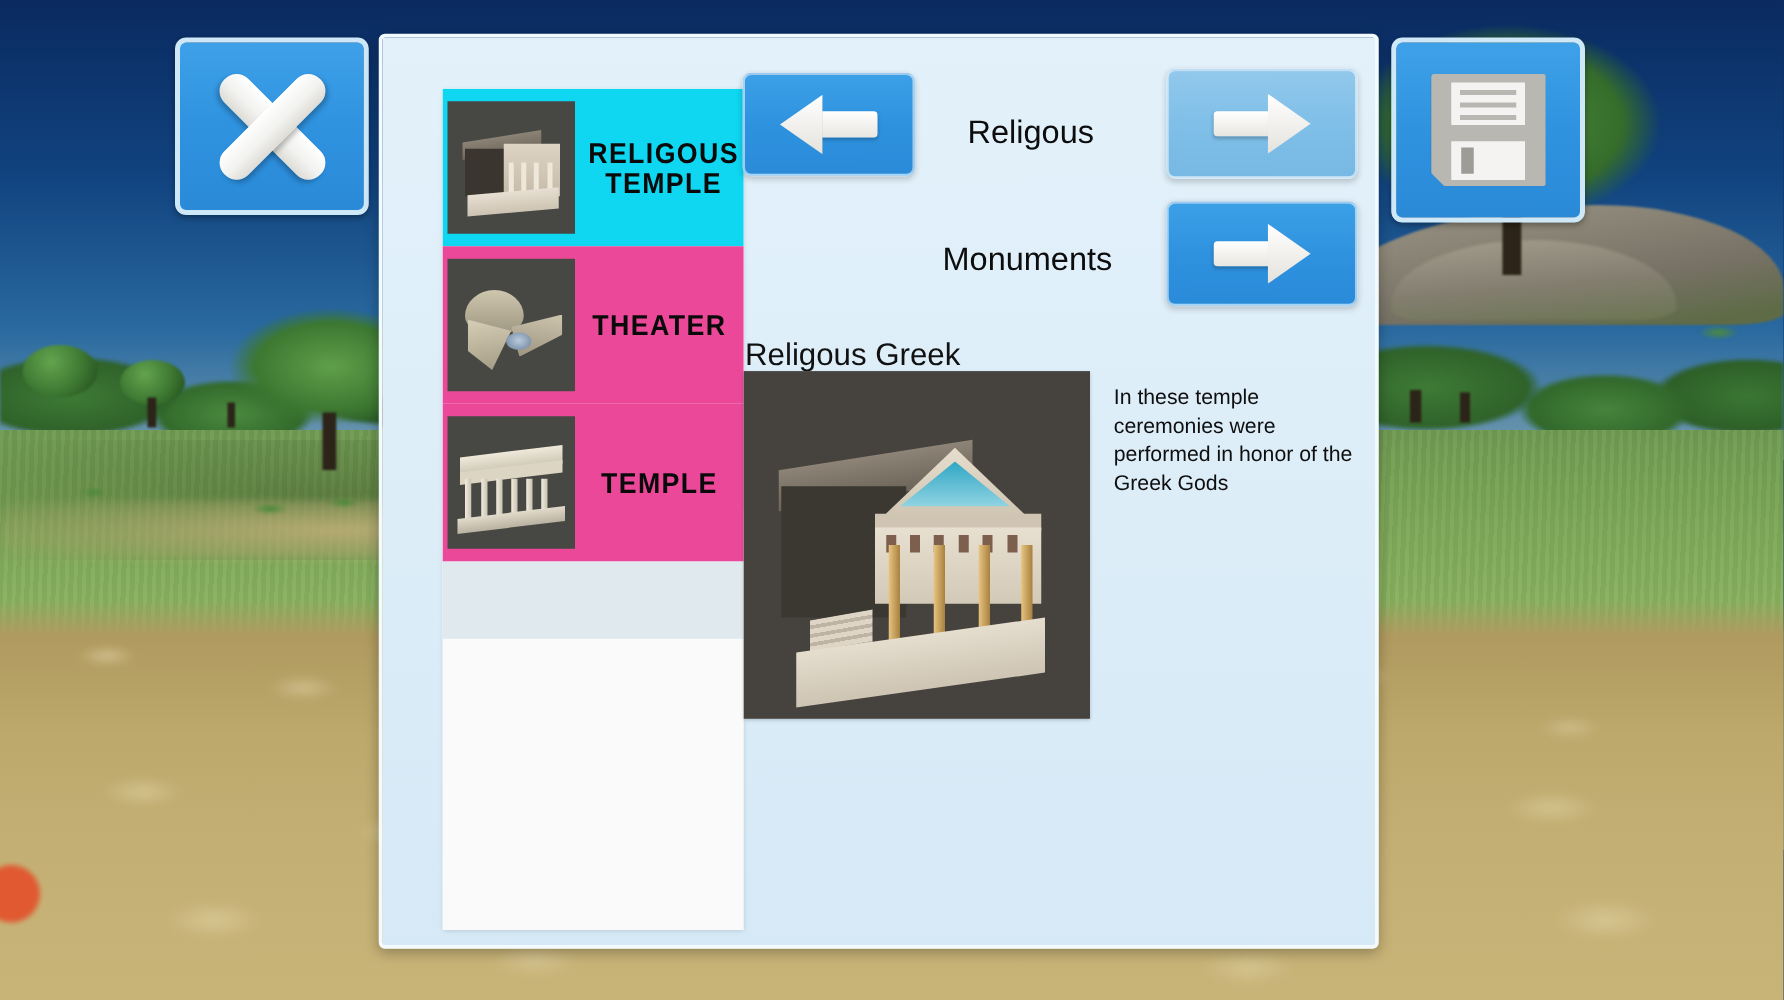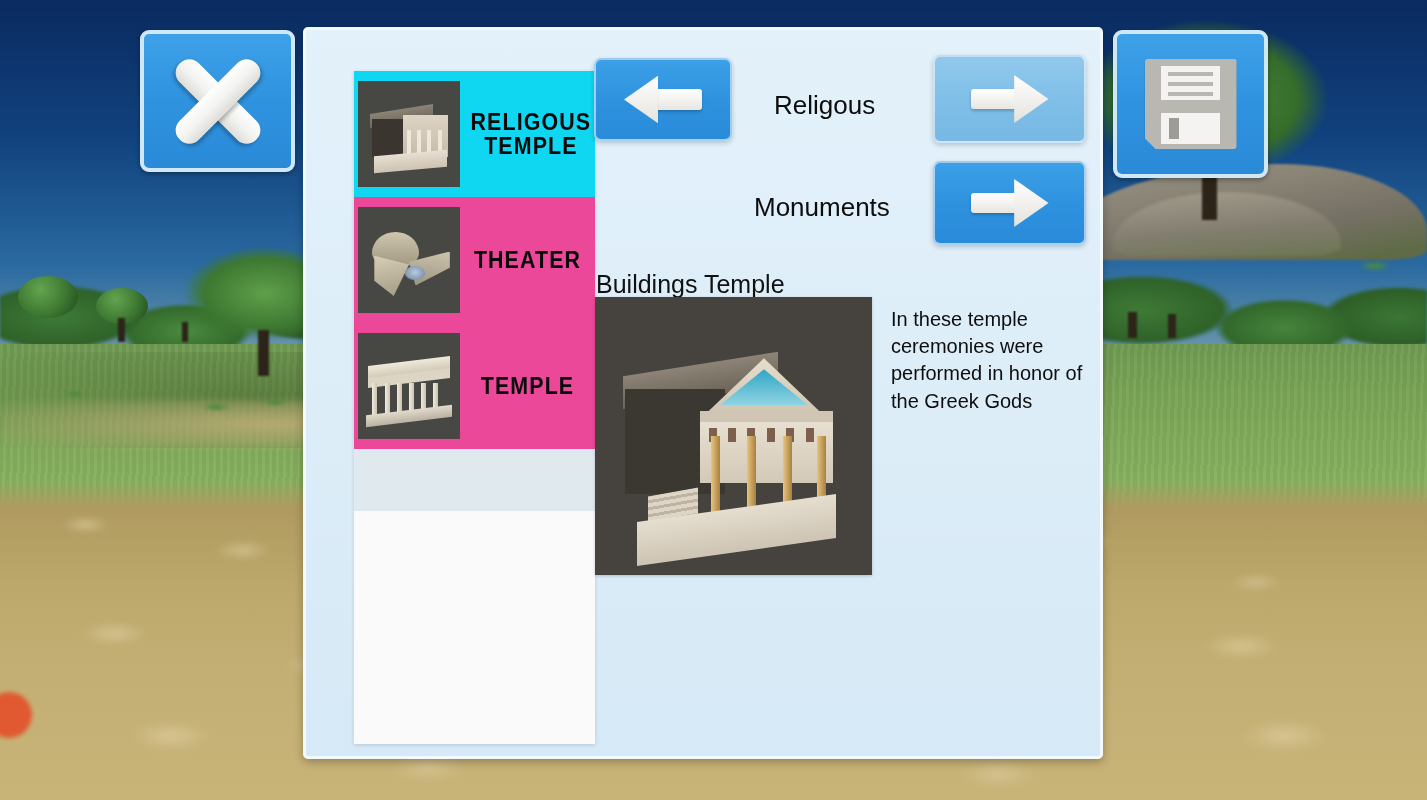--- a/index.html
+++ b/index.html
@@ -375,21 +375,21 @@
     position:absolute; left:290px; top:240px;
     font-size:25px; color:#111;
   }
   #detail-image {
     position:absolute; left:289px; top:267px; width:277px; height:278px;
     background:#46423e; overflow:hidden;
     box-shadow:0 1px 3px rgba(0,0,0,.2);
   }
   #detail-desc {
     position:absolute; left:585px; top:276px; width:204px;
-    font-size:20px; line-height:1.36; color:#0e0e0e;
+    font-size:17px; line-height:1.36; color:#0e0e0e;
   }
 
   
   #deploy-btn {
     position:absolute; left:328px; top:577px; width:413px; height:103px;
     background:linear-gradient(180deg,#42a6ea 0%,#2f96e2 46%,#2c90dc 100%);
     border-radius:5px; cursor:pointer;
     box-shadow:0 4px 7px rgba(0,0,0,.26), inset 0 2px 0 rgba(255,255,255,.3);
     display:flex; align-items:center; justify-content:center;
   }
@@ -540,21 +540,21 @@
 
   <div class="nav-label" id="monuments-label">Monuments</div>
 
   <div class="nav-btn normal" id="monuments-fwd">
     <div class="arrow">
       <div class="shaft"></div>
         <div class="head"></div>
     </div>
   </div>
 
-  <div id="detail-title">Buildings Temple</div>
+  <div id="detail-title">Religous Greek</div>
 
   <div id="detail-image">
     <div class="big-art">
       <div class="ground"></div>
       <div class="roof"></div>
       <div class="darkwall"></div>
       <div class="pediment"></div>
       <div class="ped-in"></div>
       <div class="arch"></div>
       <div class="facade"></div>

